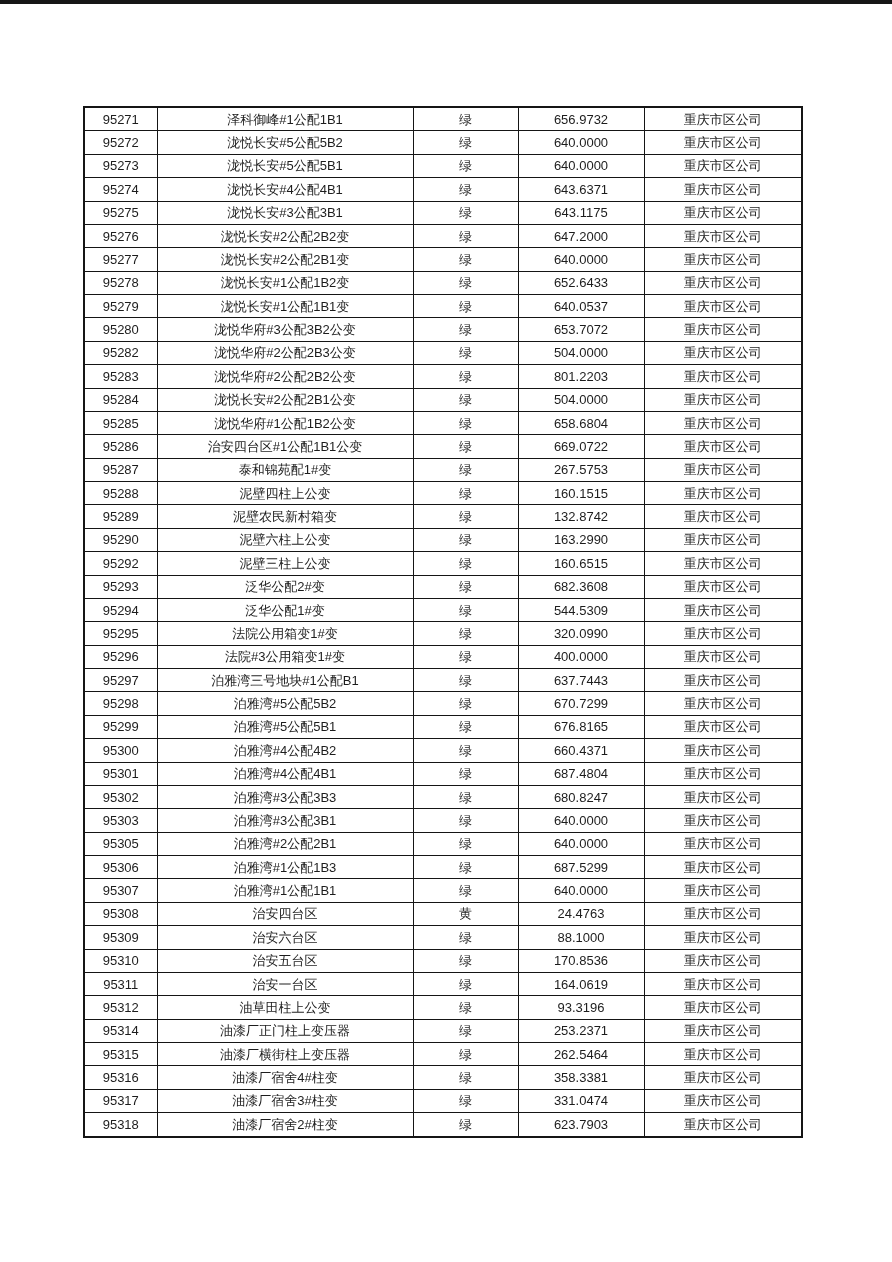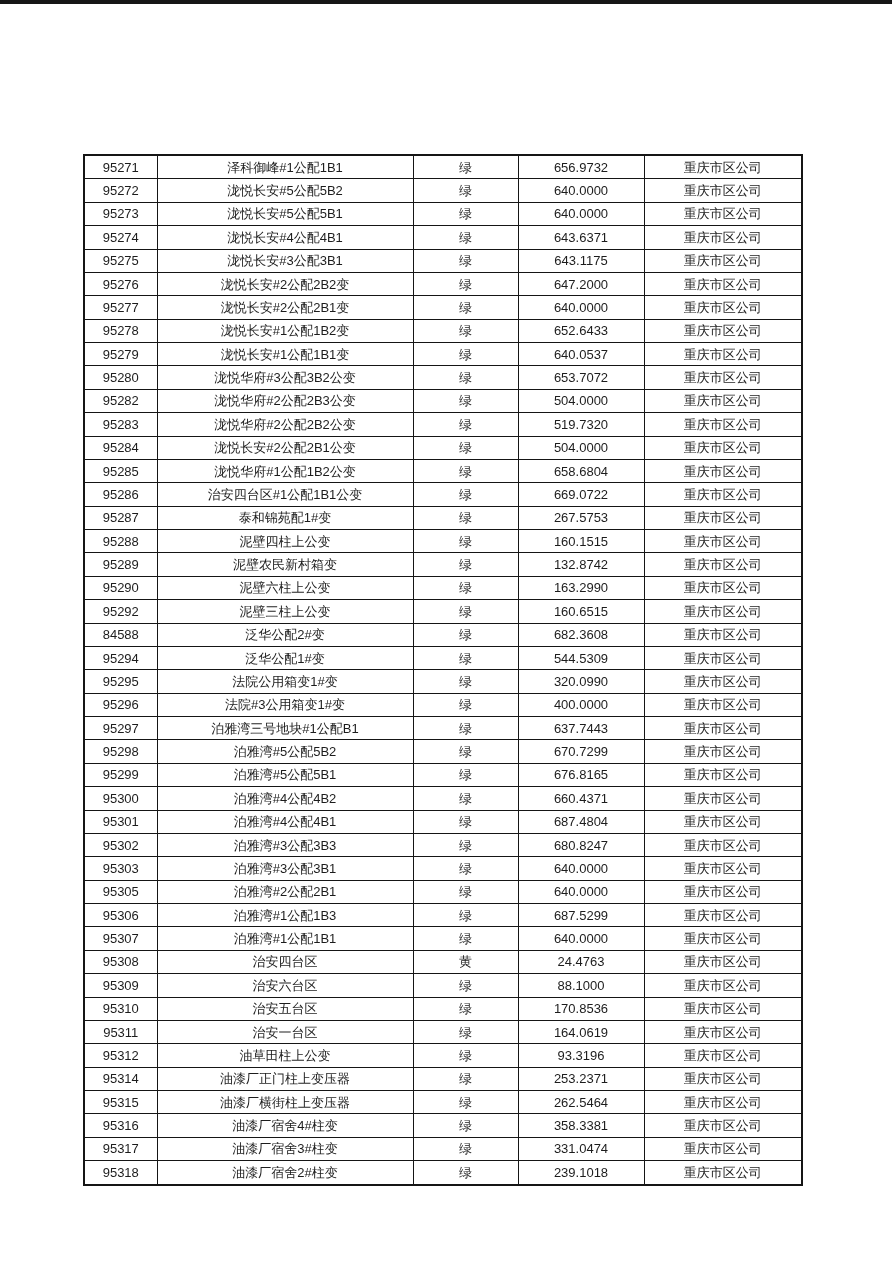--- a/index.html
+++ b/index.html
@@ -25,21 +25,20 @@
   }
   table.data-table {
     position: absolute;
     left: 83px;
     top: 106px;
     width: 718px;
     height: 1032px;
     border-collapse: collapse;
     table-layout: fixed;
     border: 2px solid #151515;
-    margin-top: 48px;
   }
   table.data-table td {
     border: 1px solid #151515;
     text-align: center;
     vertical-align: middle;
     padding: 0 2px;
     font-size: 13px;
     color: #1c1c1c;
     white-space: nowrap;
     overflow: hidden;
@@ -140,21 +139,21 @@
           <td>95282</td>
           <td>泷悦华府#2公配2B3公变</td>
           <td>绿</td>
           <td>504.0000</td>
           <td>重庆市区公司</td>
         </tr>
         <tr>
           <td>95283</td>
           <td>泷悦华府#2公配2B2公变</td>
           <td>绿</td>
-          <td>519.7320</td>
+          <td>801.2203</td>
           <td>重庆市区公司</td>
         </tr>
         <tr>
           <td>95284</td>
           <td>泷悦长安#2公配2B1公变</td>
           <td>绿</td>
           <td>504.0000</td>
           <td>重庆市区公司</td>
         </tr>
         <tr>
@@ -200,21 +199,21 @@
           <td>重庆市区公司</td>
         </tr>
         <tr>
           <td>95292</td>
           <td>泥壁三柱上公变</td>
           <td>绿</td>
           <td>160.6515</td>
           <td>重庆市区公司</td>
         </tr>
         <tr>
-          <td>84588</td>
+          <td>95293</td>
           <td>泛华公配2#变</td>
           <td>绿</td>
           <td>682.3608</td>
           <td>重庆市区公司</td>
         </tr>
         <tr>
           <td>95294</td>
           <td>泛华公配1#变</td>
           <td>绿</td>
           <td>544.5309</td>
@@ -364,18 +363,18 @@
           <td>95317</td>
           <td>油漆厂宿舍3#柱变</td>
           <td>绿</td>
           <td>331.0474</td>
           <td>重庆市区公司</td>
         </tr>
         <tr>
           <td>95318</td>
           <td>油漆厂宿舍2#柱变</td>
           <td>绿</td>
-          <td>239.1018</td>
+          <td>623.7903</td>
           <td>重庆市区公司</td>
         </tr>
       </tbody>
   </table>
 </div>
 
 </body></html>

